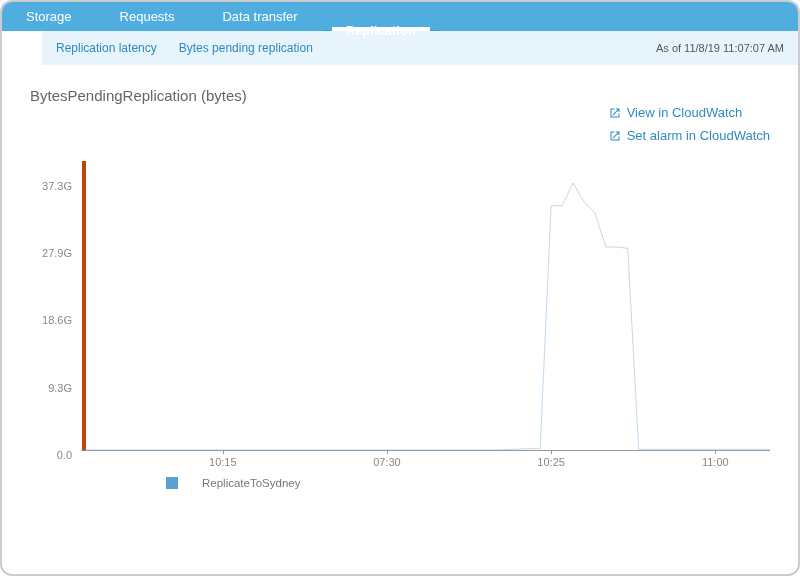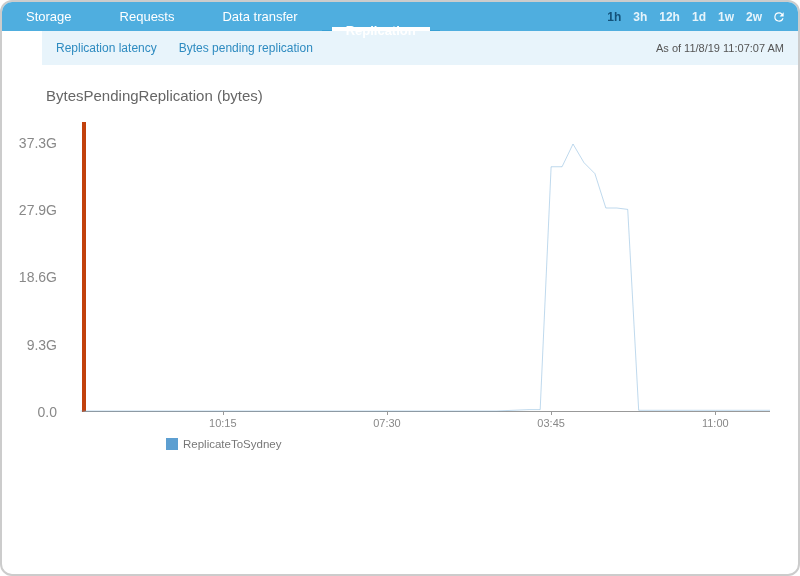--- a/index.html
+++ b/index.html
@@ -36,95 +36,100 @@
   
   .subbar {
     background: #e8f4fb; height: 34px; display: flex; align-items: center;
     padding: 0 14px; font-size: 12px; margin-left: 40px;
   }
   .subtab { color: #2e8bc0; margin-right: 22px; cursor: pointer; }
   .asof { margin-left: auto; color: #555; font-size: 11px; white-space: nowrap; }
   
   .chart-area { padding: 22px 28px 4px 28px; }
   .chart-header { display: flex; align-items: flex-start; }
-  .chart-title { color: #666; font-size: 15px; margin-left: 16px; }
+  .chart-title { color: #666; font-size: 15px; }
   .chart-links { margin-left: auto; display: flex; flex-direction: column; gap: 8px; font-size: 13px; margin-top: 18px; }
   .chart-link { color: #2e8bc0; cursor: pointer; display: flex; align-items: center; gap: 6px; }
   .ext-icon { width: 12px; height: 12px; }
   .ext-icon svg { fill: #2e8bc0; }
   .plot-wrap { position: relative; margin-top: 18px; }
   .y-axis { position: absolute; left: 0; top: 0; bottom: 22px; width: 48px; }
-  .y-tick { position: absolute; right: 21px; font-size: 14px; color: #888; transform: translateY(-50%); }
+  .y-tick { position: absolute; right: 6px; font-size: 11px; color: #888; transform: translateY(-50%); }
   .plot {
     margin-left: 52px; height: 290px; border-left: 4px solid #c2410c; border-bottom: 1px solid #999;
     position: relative;
   }
   .x-tick { position: absolute; bottom: -18px; font-size: 11px; color: #888; transform: translateX(-50%); }
   .x-stub { position: absolute; bottom: -4px; width: 1px; height: 4px; background: #999; }
   svg.line { position: absolute; left: 0; top: 0; width: 100%; height: 100%; overflow: visible; }
-  .legend { margin-left: 100px; margin-top: 26px; display: flex; align-items: center; gap: 5px; font-size: 11.5px; color: #777; padding-left: 36px; }
+  .legend { margin-left: 100px; margin-top: 26px; display: flex; align-items: center; gap: 24px; font-size: 11.5px; color: #777; padding-left: 36px; }
   .legend-swatch { width: 12px; height: 12px; background: #5d9fd1; }
 </style>
 </head>
 <body>
 
 <div class="frame">
 
   <div class="topbar">
     <div class="main-tabs">
       <div class="main-tab">Storage</div>
       <div class="main-tab">Requests</div>
       <div class="main-tab">Data transfer</div>
       <div class="main-tab active">Replication</div>
     </div>
-    <div class="range-group">
-      <span class="range-item selected">1h</span>
-      <span class="range-item">3h</span>
-      <span class="range-item">12h</span>
-      <span class="range-item">1d</span>
-      <span class="range-item">1w</span>
-      <span class="range-item">2w</span>
-      <span class="refresh-icon">
-        <svg viewBox="0 0 24 24">
-            <path d="M17.65 6.35A7.95 7.95 0 0 0 12 4a8 8 0 1 0 7.73 10h-2.08A6 6 0 1 1 12 6c1.66 0 3.14.69 4.22 1.78L13 11h7V4l-2.35 2.35z"></path>
-          </svg>
-      </span>
-    </div>
   </div>
 
   <div class="subbar">
     <span class="subtab">Replication latency</span>
     <span class="subtab">Bytes pending replication</span>
     <span class="asof">As of 11/8/19 11:07:07 AM</span>
   </div>
 
   <div class="chart-area">
     <div class="chart-header">
       <div class="chart-title">BytesPendingReplication (bytes)</div>
+      <div class="chart-links">
+        <span class="chart-link">
+          <span class="ext-icon">
+            <svg viewBox="0 0 24 24">
+                <path d="M14 3v2h3.59L7 15.59 8.41 17 19 6.41V10h2V3h-7zM5 5h6V3H3v18h18v-8h-2v6H5V5z"></path>
+              </svg>
+          </span>
+          <span>View in CloudWatch</span>
+        </span>
+        <span class="chart-link">
+          <span class="ext-icon">
+            <svg viewBox="0 0 24 24">
+                <path d="M14 3v2h3.59L7 15.59 8.41 17 19 6.41V10h2V3h-7zM5 5h6V3H3v18h18v-8h-2v6H5V5z"></path>
+              </svg>
+          </span>
+          <span>Set alarm in CloudWatch</span>
+        </span>
+      </div>
     </div>
 
     <div class="plot-wrap">
       <div class="y-axis">
         <span class="y-tick" style="bottom:0%">0.0</span>
         <span class="y-tick" style="bottom:22%">9.3G</span>
         <span class="y-tick" style="bottom:44%">18.6G</span>
         <span class="y-tick" style="bottom:66%">27.9G</span>
         <span class="y-tick" style="bottom:88%">37.3G</span>
       </div>
       <div class="plot" id="plot">
         <svg class="line" id="chart-svg" viewBox="0 0 100 100" preserveAspectRatio="none">
           <polyline id="series-line" fill="none" stroke="#5d9fd1" stroke-width="0.4" vector-effect="non-scaling-stroke" points="-0.80,100.00 4.00,100.00 12.00,100.00 20.00,100.00 28.00,100.00 36.00,100.00 44.00,100.00 52.00,100.00 60.00,100.00 64.80,99.52 66.40,99.52 68.00,15.48 69.60,15.48 71.20,7.62 72.80,14.05 74.40,17.86 76.00,29.76 77.60,29.76 79.20,30.24 80.80,99.76 88.80,99.76 92.00,99.76 100.00,99.76"></polyline>
         </svg>
         <span class="x-stub" style="left:20%"></span>
         <span class="x-stub" style="left:44%"></span>
         <span class="x-stub" style="left:68%"></span>
         <span class="x-stub" style="left:92%"></span>
         <span class="x-tick" style="left:20%">10:15</span>
         <span class="x-tick" style="left:44%">07:30</span>
-        <span class="x-tick" style="left:68%">03:45</span>
+        <span class="x-tick" style="left:68%">10:25</span>
         <span class="x-tick" style="left:92%">11:00</span>
       </div>
       <div class="legend">
         <span class="legend-swatch"></span>
         <span>ReplicateToSydney</span>
       </div>
     </div>
   </div>
 
 </div>

